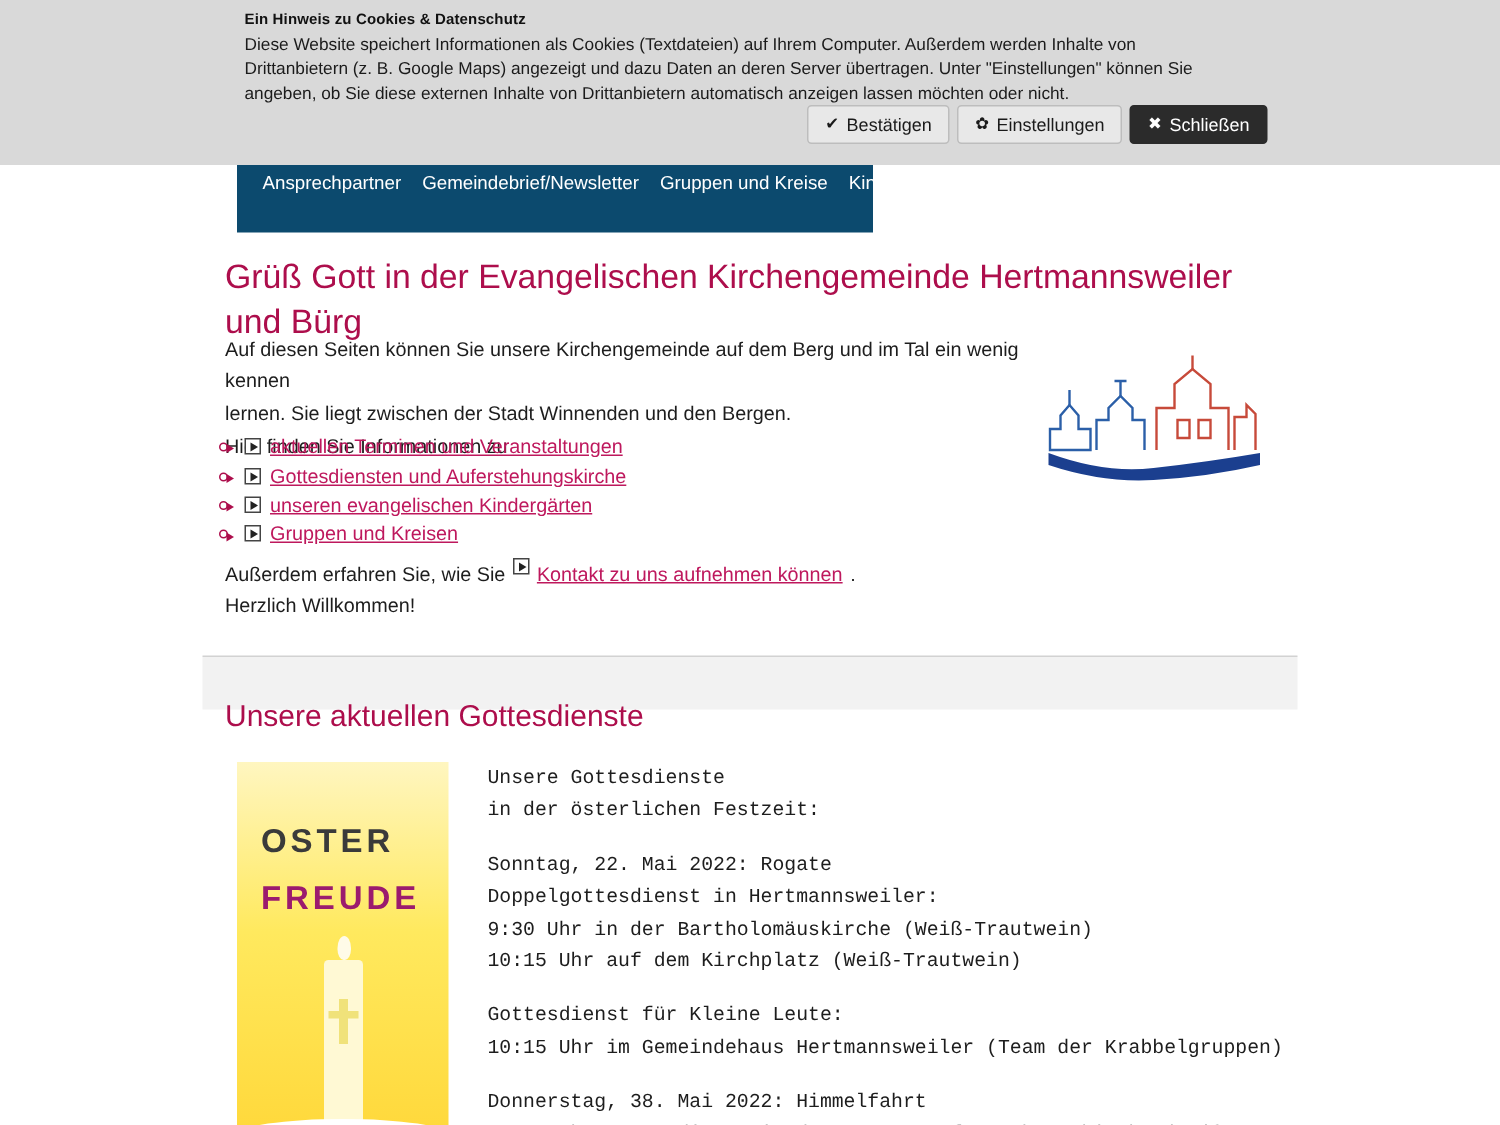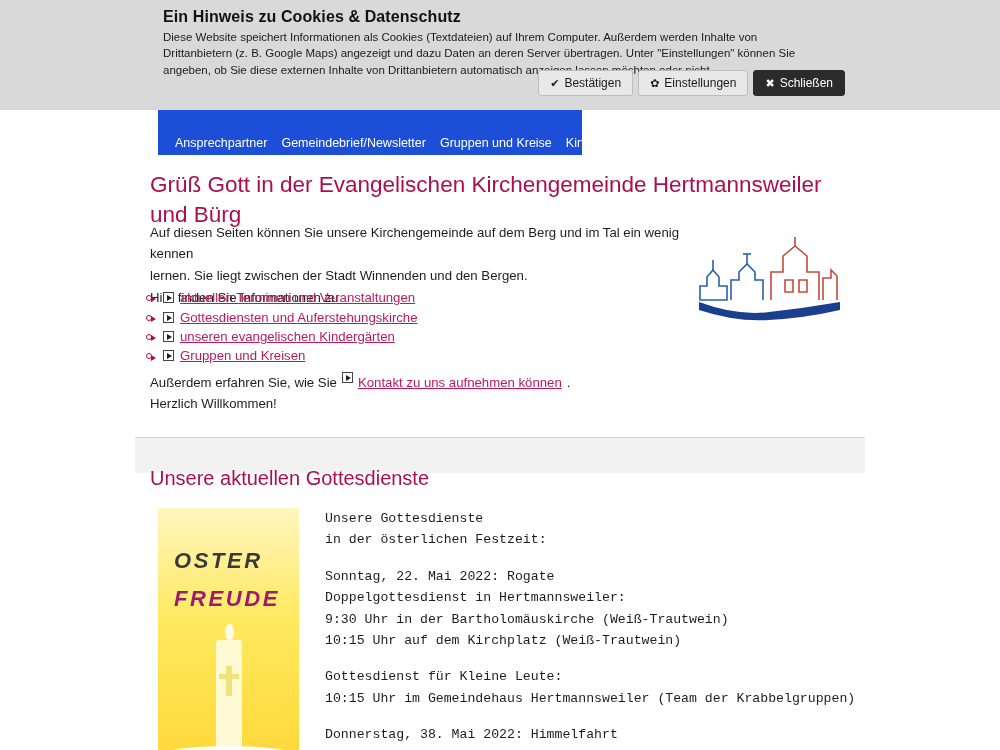--- a/index.html
+++ b/index.html
@@ -23,21 +23,21 @@
     left: 0;
     width: 1000px;
     height: 110px;
     background: #d9d9d9;
     box-sizing: border-box;
   }
   .cookie-inner {
     padding: 8px 155px 0 163px;
   }
   .cookie-title {
-    font-size: 16px;
+    font-size: 10px;
     font-weight: bold;
     color: #111111;
     margin: 0 0 3px 0;
     letter-spacing: 0.1px;
   }
   .cookie-text {
     font-size: 11.5px;
     line-height: 1.42;
     color: #1b1b1b;
     margin: 0;
@@ -88,23 +88,23 @@
     background: #ffffff;
   }
 
   
   .navbar {
     position: absolute;
     left: 158px;
     top: 0;
     width: 424px;
     height: 45px;
-    background: #1d4ed8;
+    background: #0c4a6e;
     display: flex;
-    align-items: flex-end;
+    align-items: flex-start;
     padding: 0 0 0 10px;
     box-sizing: border-box;
   }
   .nav-item {
     color: #ffffff;
     font-size: 12.5px;
     padding: 5px 7px;
     text-decoration: none;
     white-space: nowrap;
     cursor: pointer;
@@ -272,21 +272,20 @@
     overflow: hidden;
     background: linear-gradient(180deg, #fff6c0 0%, #ffe95e 45%, #ffd83a 100%);
   }
   .poster-word1, .poster-word2 {
     position: absolute;
     left: 16px;
     font-family: "Liberation Sans", sans-serif;
     font-weight: bold;
     letter-spacing: 2.6px;
     font-size: 22px;
-    font-style: italic;
   }
   .poster-word1 {
     top: 40px;
     color: #3a3a3a;
   }
   .poster-word2 {
     top: 78px;
     color: #9b1b6e;
     text-align: right;
   }

